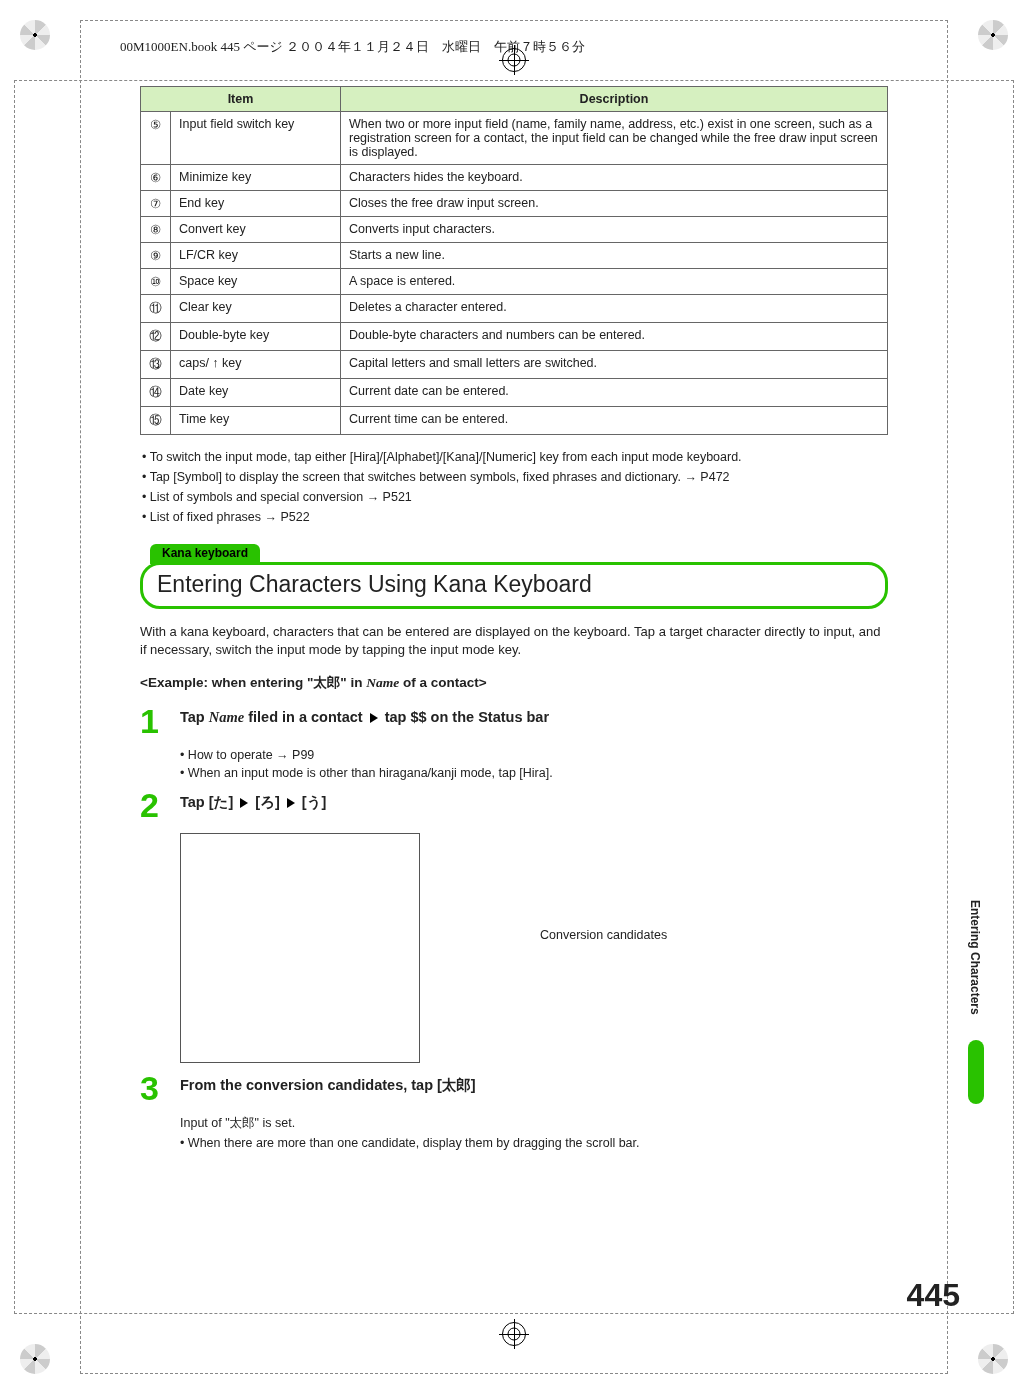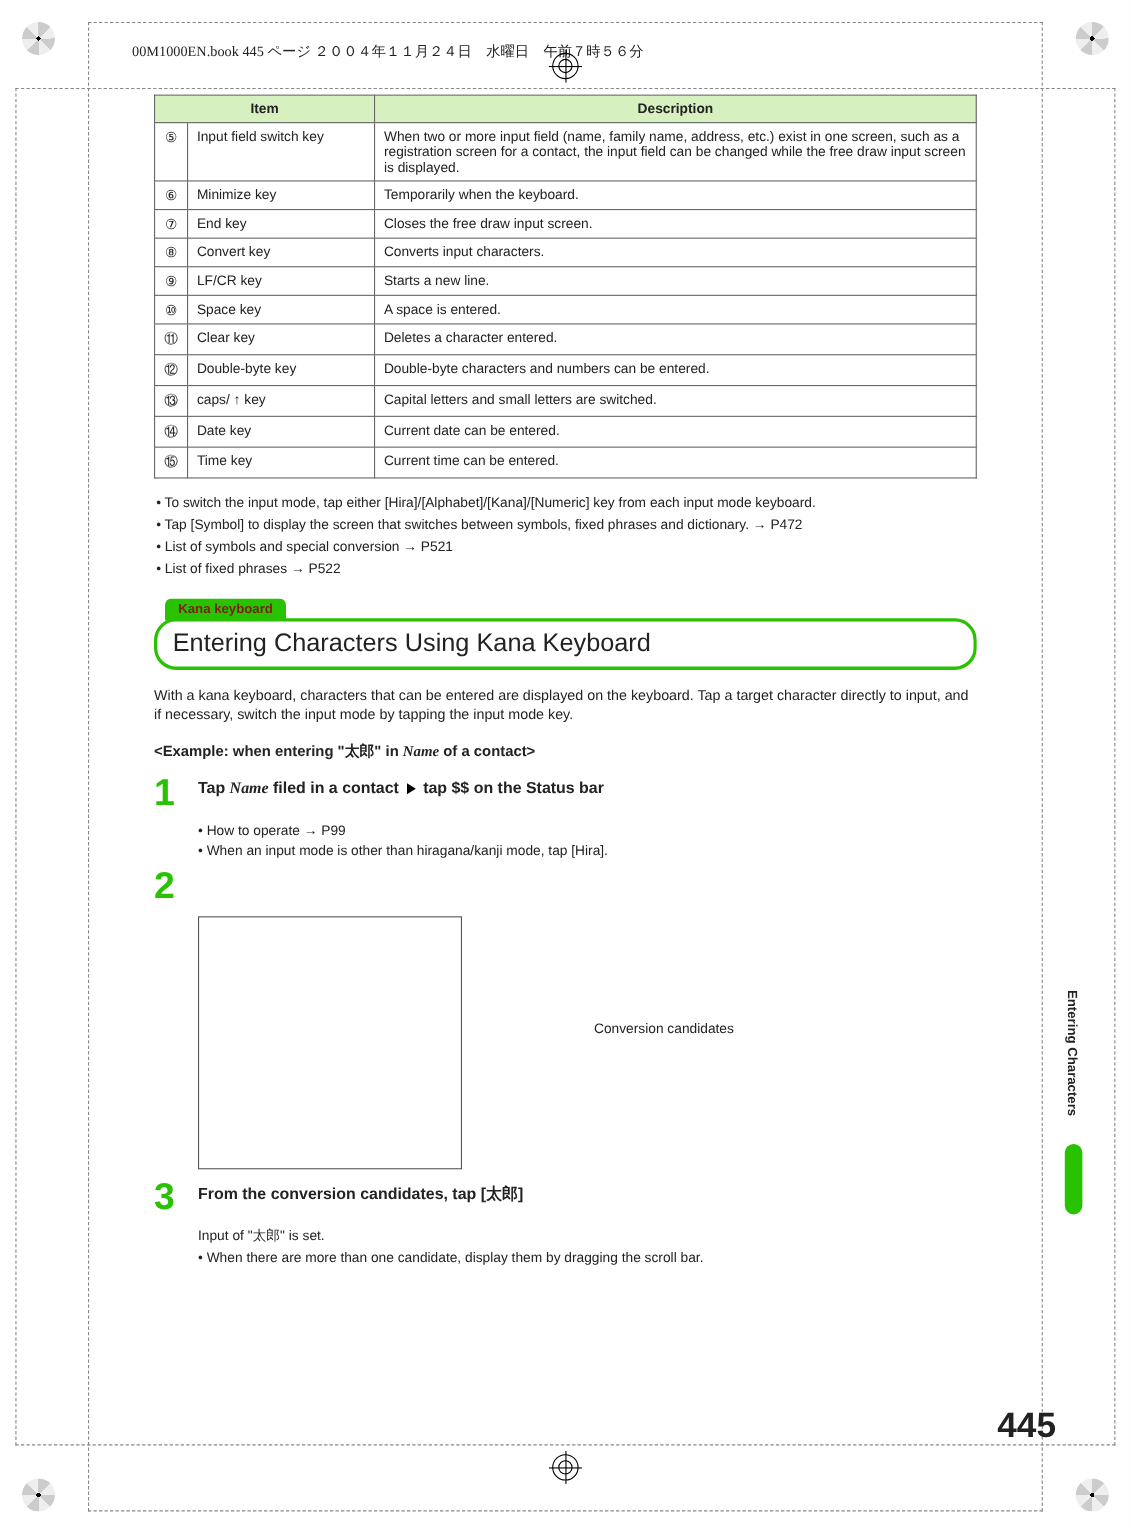--- a/index.html
+++ b/index.html
@@ -128,21 +128,21 @@
   
   .section-head {
     margin-top: 10px;
     background: #fff;
     border-radius: 10px;
     overflow: hidden;
   }
   .section-head .tab {
     display: inline-block;
     background: #29c200;
-    color: #7f1d1d;
+    color: #000000;
     font-size: 12px;
     font-weight: bold;
     padding: 2px 12px 4px 12px;
     border-top-left-radius: 6px;
     border-top-right-radius: 6px;
     margin-left: 10px;
   }
   .section-head .title-bar {
     background: #fff;
     border: 3px solid #29c200;
@@ -252,21 +252,21 @@
       </thead>
       <tbody id="table-body">
           <tr>
             <td class="col-num">⑤</td>
             <td class="col-item">Input field switch key</td>
             <td>When two or more input field (name, family name, address, etc.) exist in one screen, such as a registration screen for a contact, the input field can be changed while the free draw input screen is displayed.</td>
           </tr>
           <tr>
             <td class="col-num">⑥</td>
             <td class="col-item">Minimize key</td>
-            <td>Temporarily when the keyboard.</td>
+            <td>Characters hides the keyboard.</td>
           </tr>
           <tr>
             <td class="col-num">⑦</td>
             <td class="col-item">End key</td>
             <td>Closes the free draw input screen.</td>
           </tr>
           <tr>
             <td class="col-num">⑧</td>
             <td class="col-item">Convert key</td>
             <td>Converts input characters.</td>
@@ -331,20 +331,23 @@
       <div class="step-num">1</div>
       <div class="step-body">
         <span>Tap </span><span class="italic-serif">Name</span><span> filed in a contact </span><span class="arrow-tri"></span><span> tap $$ on the Status bar</span>
       </div>
     </div>
     <div class="step-sub">How to operate → P99</div>
     <div class="step-sub">When an input mode is other than hiragana/kanji mode, tap [Hira].</div>
 
     <div class="step">
       <div class="step-num">2</div>
+      <div class="step-body">
+        <span>Tap [</span><span>た</span><span>] </span><span class="arrow-tri"></span><span> [</span><span>ろ</span><span>] </span><span class="arrow-tri"></span><span> [</span><span>う</span><span>]</span>
+      </div>
     </div>
     <div style="position:relative;">
       <div class="placeholder-box"></div>
       <div class="candidates-label" style="left:400px; top:95px;">Conversion candidates</div>
     </div>
 
     <div class="step">
       <div class="step-num">3</div>
       <div class="step-body">
         <span>From the conversion candidates, tap [</span><span>太郎</span><span>]</span>

